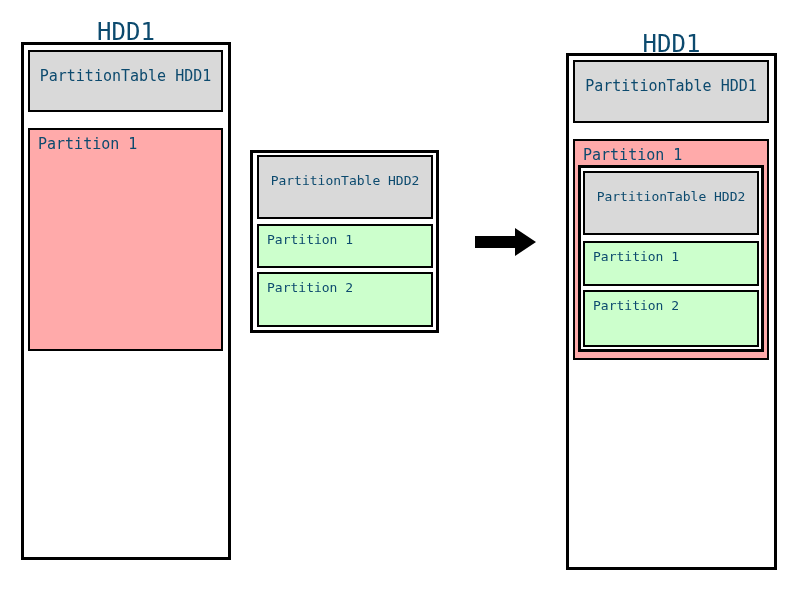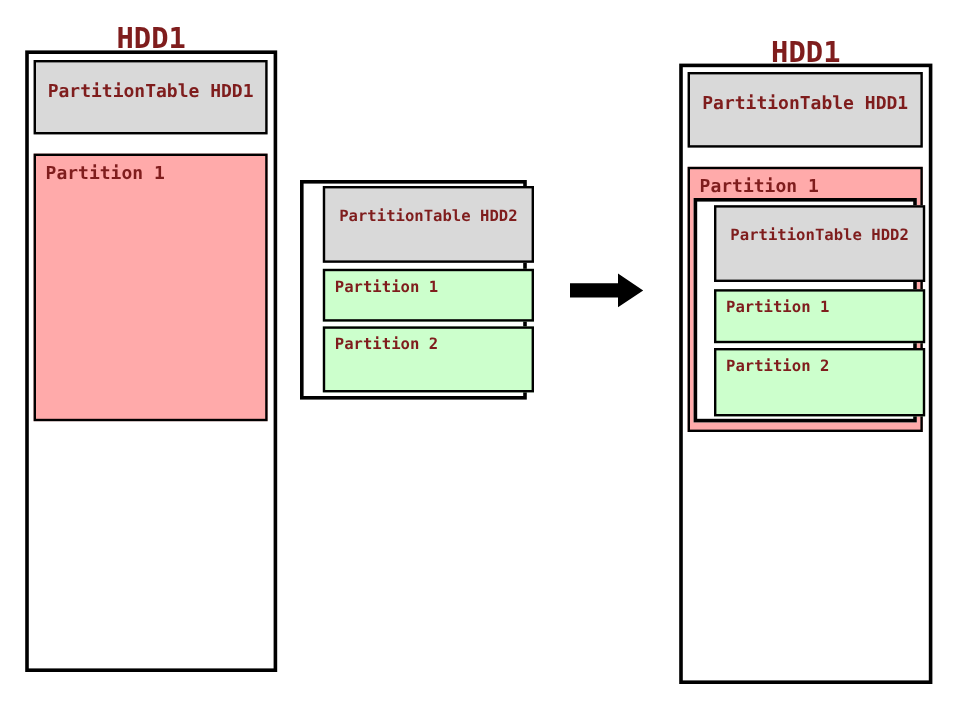--- a/index.html
+++ b/index.html
@@ -2,27 +2,26 @@
 <html><head>
 <meta charset="utf-8">
 <style>
   html, body { margin: 0; padding: 0; background: #fff; }
   .canvas {
     position: relative;
     width: 800px;
     height: 600px;
     background: #fff;
     font-family: "DejaVu Sans Mono", "Liberation Mono", monospace;
-    color: #7f1d1d;
+    color: #0c4a6e;
     --ink: #000000;
     --gray: #d9d9d9;
     --pink: #ffaaaa;
     --green: #ccffcc;
     overflow: hidden;
-    font-weight: bold;
   }
   .disk-title {
     position: absolute;
     text-align: center;
     font-size: 24px;
     line-height: 28px;
     white-space: nowrap;
   }
   .disk-outline {
     position: absolute;
@@ -39,21 +38,21 @@
     background: var(--gray);
     display: flex;
     justify-content: center;
     align-items: flex-start;
     padding-top: 16px;
   }
   .partition { padding: 6px 8px; }
   .pink { background: var(--pink); }
   .green { background: var(--green); }
   .fs15 { font-size: 15px; line-height: 17px; }
-  .fs13 { font-size: 13px; line-height: 15px; margin-left: 12px; }
+  .fs13 { font-size: 13px; line-height: 15px; }
 
   
   #l-title { left: 21px;  top: 18px;  width: 210px; }
   #l-box   { left: 21px;  top: 42px;  width: 210px; height: 518px; }
   #l-pt    { left: 28px;  top: 50px;  width: 195px; height: 62px; }
   #l-p1    { left: 28px;  top: 128px; width: 195px; height: 223px; }
 
   
   #m-title { left: 250px; top: 124px; width: 189px; }
   #m-box   { left: 250px; top: 150px; width: 189px; height: 183px; }

